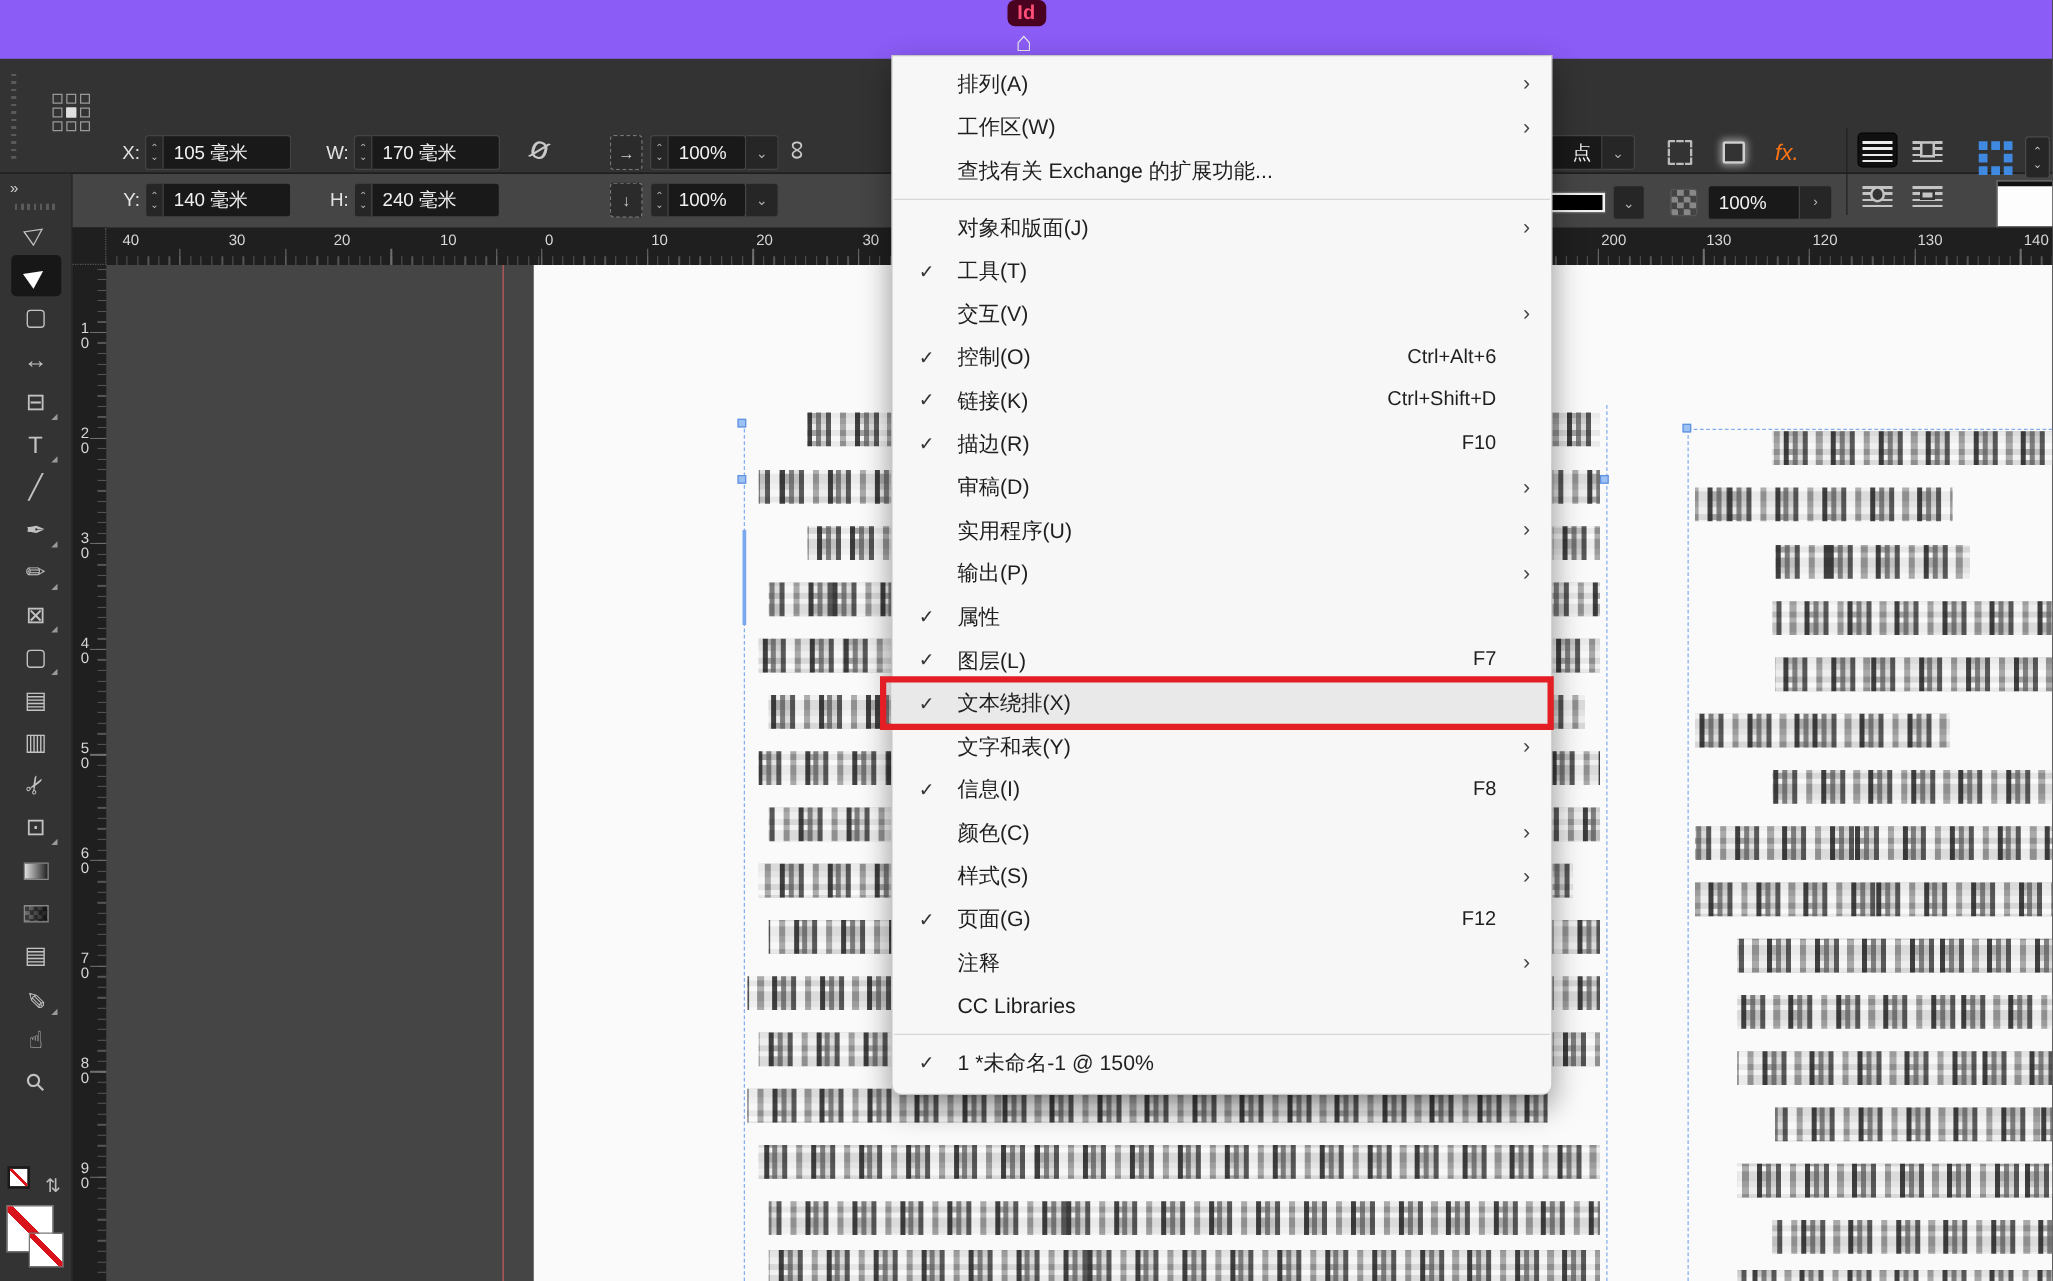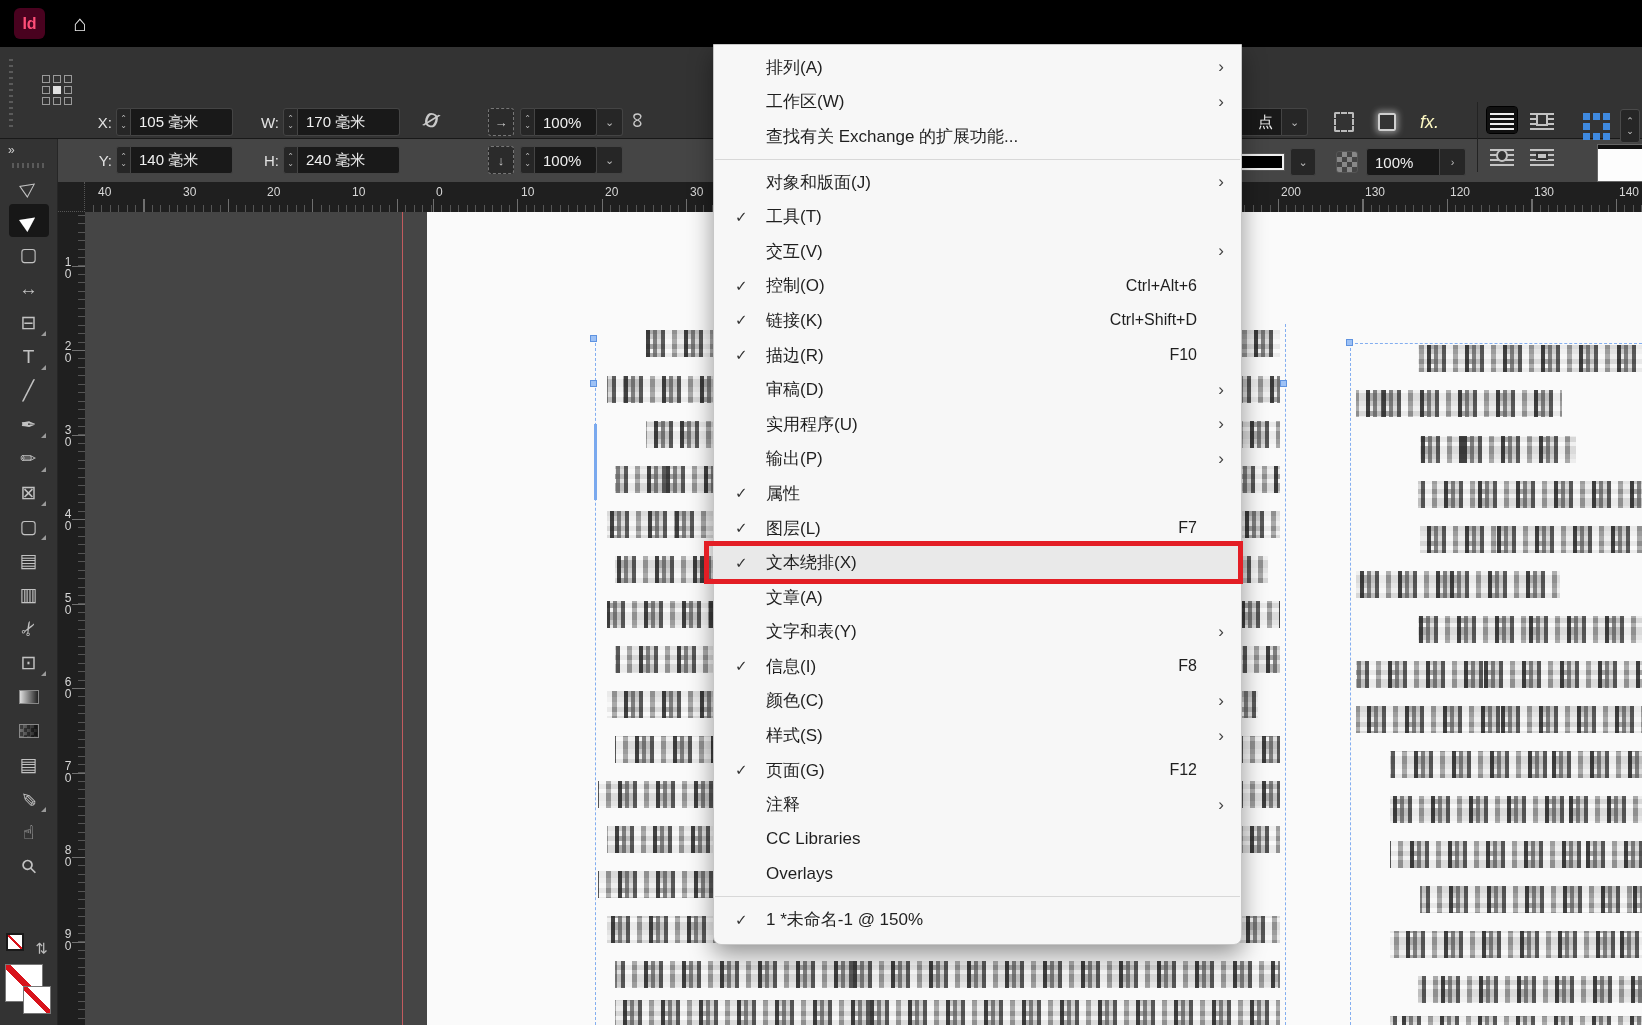--- a/index.html
+++ b/index.html
@@ -13,21 +13,21 @@
   .fdash-v{position:absolute;width:0;border-left:1px dashed #83aef0;}
   .fdash-h{position:absolute;height:0;border-top:1px dashed #83aef0;}
   .fsolid-v{position:absolute;width:3px;background:#7aa9ee;}
   .handle{position:absolute;width:7px;height:7px;background:#9dc1f5;border:1px solid #5f93e0;}
   .mline{position:absolute;height:27px;opacity:.95;
     background:
      repeating-linear-gradient(90deg, rgba(30,30,30,.88) 0 4px, rgba(30,30,30,0) 4px 7px, rgba(90,90,90,.8) 7px 11px, rgba(205,205,205,.55) 11px 15px, rgba(55,55,55,.85) 15px 19px, rgba(250,250,250,.8) 19px 26px, rgba(120,120,120,.6) 26px 31px, rgba(238,238,238,.7) 31px 38px),
      repeating-linear-gradient(0deg, rgba(130,130,130,.7) 0 4px, rgba(242,242,242,.8) 4px 8px, rgba(80,80,80,.55) 8px 13px, rgba(225,225,225,.7) 13px 18px, rgba(160,160,160,.6) 18px 23px);}
 
   
-  #menubar{position:absolute;left:0;top:0;width:1642px;height:47px;background:#000000;display:flex;align-items:center;z-index:40;}
+  #menubar{position:absolute;left:0;top:0;width:1642px;height:47px;background:#8b5cf6;display:flex;align-items:center;z-index:40;flex-direction:column;}
   #idlogo{width:31px;height:31px;margin:0 14px 0 14px;border-radius:6px;background:#49021f;color:#ff4e78;font-weight:bold;font-size:16px;display:flex;align-items:center;justify-content:center;}
   #homeico{color:#e8e8e8;font-size:22px;margin:0 18px 0 14px;}
   #menubar ul{display:flex;list-style:none;margin:0;padding:0;height:47px;}
   #menubar li{position:relative;color:#e8e8e8;font-size:17px;line-height:47px;padding:0 15px;cursor:default;white-space:nowrap;}
   #menubar li.boxed{background:#101010;}
   .redbox1{position:absolute;left:-7px;right:-7px;top:2px;bottom:1px;border:5px solid #e31e25;pointer-events:none;}
 
   
   #cpanel{position:absolute;left:0;top:47px;width:1642px;height:92px;background:#333333;border-bottom:1px solid #191919;z-index:10;color:#d9d9d9;}
   .grip{position:absolute;left:9px;top:12px;width:4px;height:68px;background:repeating-linear-gradient(0deg,#5a5a5a 0 2px,transparent 2px 6px);}
@@ -40,21 +40,21 @@
   .field{height:28px;background:#191919;border:1px solid #444;border-left:none;border-radius:0 3px 3px 0;color:#f0f0f0;font-size:15px;display:flex;align-items:center;padding:0 8px;}
   .field.wv{width:102px;}
   .chainy{position:absolute;left:424px;top:56px;font-size:26px;color:#c9c9c9;transform:rotate(18deg);}
   .scl-ico{width:26px;height:28px;border:1px dashed #777;border-radius:3px;color:#ccc;font-size:13px;display:flex;align-items:center;justify-content:center;margin-right:6px;background:#2b2b2b;}
   .ddbtn{width:26px;height:28px;background:#262626;border:1px solid #444;border-left:none;border-radius:0 3px 3px 0;color:#bbb;font-size:11px;display:flex;align-items:center;justify-content:center;}
   .chain8{position:absolute;left:630px;top:60px;font-size:22px;color:#c9c9c9;transform:rotate(90deg);}
   .rt{position:absolute;display:flex;align-items:center;}
   .swatch-stroke{width:52px;height:16px;background:#000;border:2px solid #f0f0f0;outline:1px solid #555;}
   .checker{width:22px;height:22px;background:conic-gradient(#888 25%,#444 0 50%,#888 0 75%,#444 0);background-size:10px 10px;border:1px solid #555;border-radius:3px;}
   .cornerico{width:20px;height:20px;border:2px dashed #bbb;border-radius:2px;}
-  .fxtxt{font-style:italic;font-size:18px;color:#fef9c3;}
+  .fxtxt{font-style:italic;font-size:18px;color:#f97316;}
   .shadowbox{width:18px;height:18px;border:2px solid #cfcfcf;border-radius:2px;box-shadow:0 0 6px 2px rgba(255,255,255,.45);}
   .vsep{position:absolute;left:1477px;top:55px;width:1px;height:70px;background:#232323;}
   .wico{position:relative;width:30px;height:26px;border-radius:3px;display:flex;align-items:center;justify-content:center;}
   .wico .l{width:24px;height:20px;background:repeating-linear-gradient(0deg,#c4c4c4 0 2px,transparent 2px 5px);}
   .wico.sel{background:#101010;outline:1px solid #000;}
   .wico.sel .l{background:repeating-linear-gradient(0deg,#ececec 0 2px,transparent 2px 5px);}
   .wico .c{position:absolute;left:9px;top:6px;width:12px;height:13px;background:#333;border:2px solid #c4c4c4;}
   .wico .c.round{border-radius:50%;}
   .wico .c.bar{top:9px;height:8px;background:#c4c4c4;border:2px solid #333;}
   #blueproxy{display:grid;grid-template-columns:repeat(3,7px);grid-template-rows:repeat(3,7px);gap:3px;}
@@ -434,23 +434,20 @@
         <span class="lbl">图层(L)</span>
         <span class="sc">F7</span>
       </div>
       <div class="mrow hl">
         <span class="chk">✓</span>
         <span class="lbl">文本绕排(X)</span>
         <div class="hlbg"></div>
         <div class="redbox2"></div>
       </div>
       <div class="mrow">
-        <span class="lbl">文章(A)</span>
-      </div>
-      <div class="mrow">
         <span class="lbl">文字和表(Y)</span>
         <span class="arr">›</span>
       </div>
       <div class="mrow">
         <span class="chk">✓</span>
         <span class="lbl">信息(I)</span>
         <span class="sc">F8</span>
       </div>
       <div class="mrow">
         <span class="lbl">颜色(C)</span>
@@ -465,23 +462,20 @@
         <span class="lbl">页面(G)</span>
         <span class="sc">F12</span>
       </div>
       <div class="mrow">
         <span class="lbl">注释</span>
         <span class="arr">›</span>
       </div>
       <div class="mrow">
         <span class="lbl">CC Libraries</span>
       </div>
-      <div class="mrow">
-        <span class="lbl">Overlays</span>
-      </div>
       <div class="msep"></div>
       <div class="mrow">
         <span class="chk">✓</span>
         <span class="lbl">1 *未命名-1 @ 150%</span>
       </div>
     </div>
 
 </div>
 
 </body></html>

